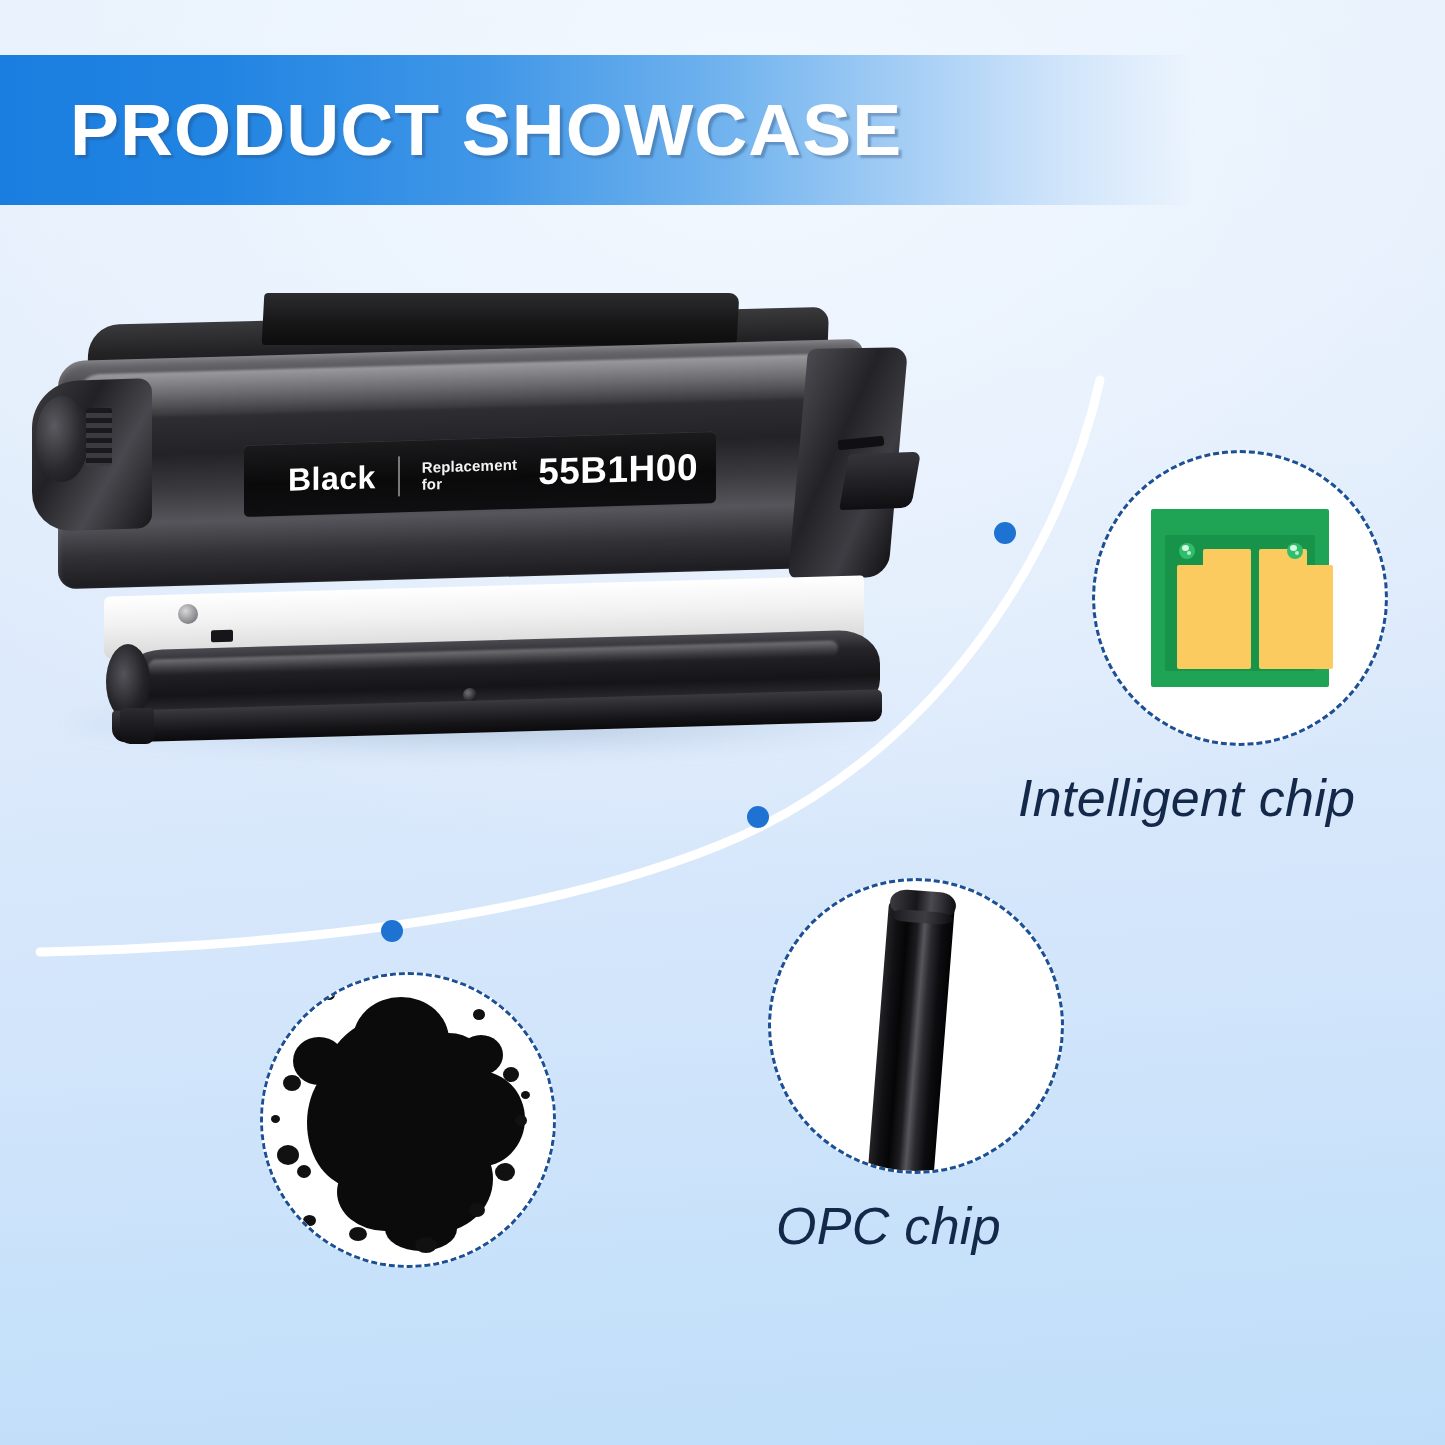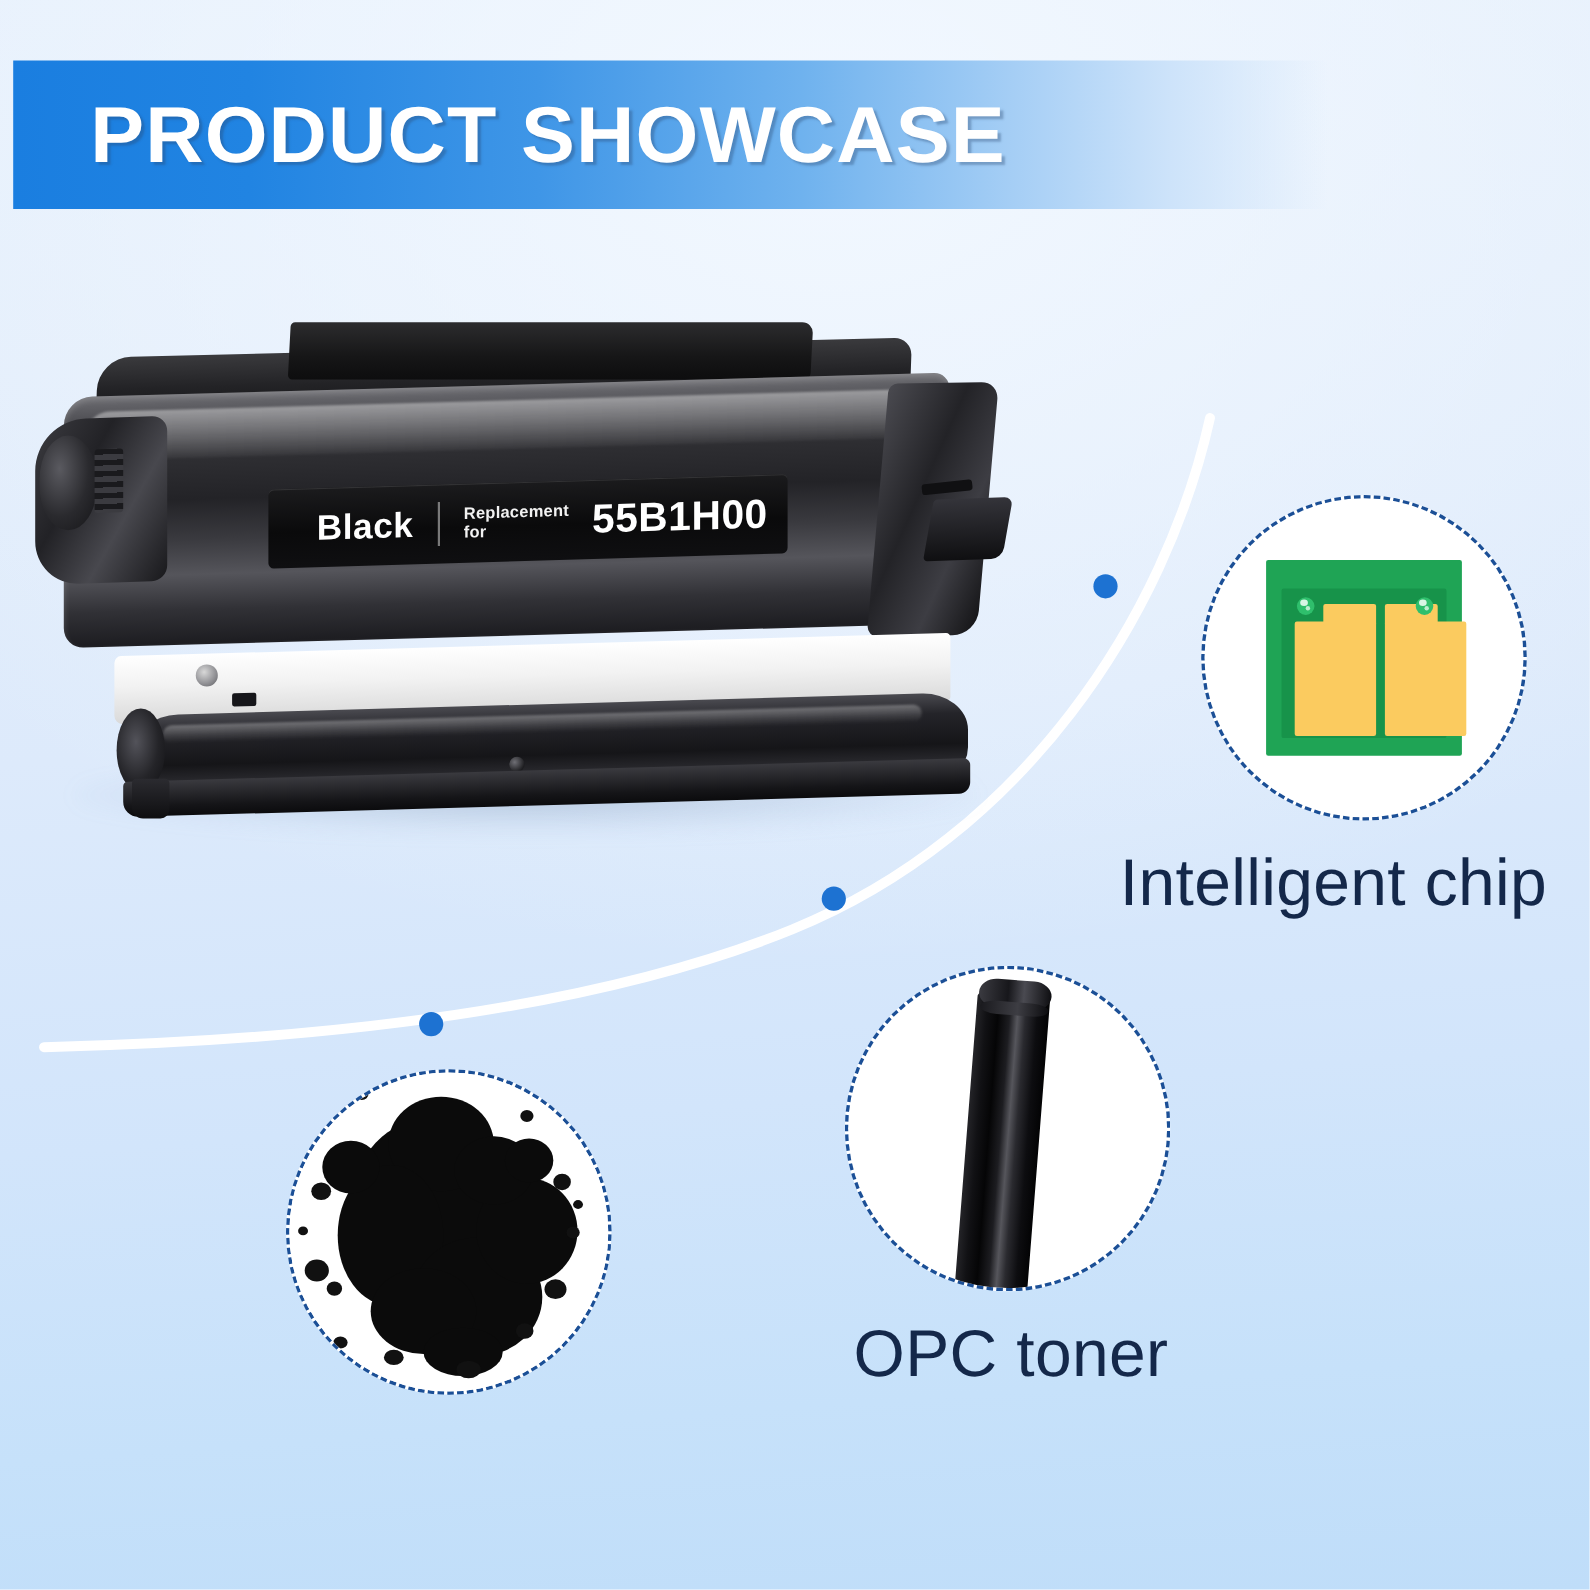--- a/index.html
+++ b/index.html
@@ -10,21 +10,21 @@
   }
   #stage{
     position:relative;width:1445px;height:1445px;overflow:hidden;
     background:
       radial-gradient(ellipse 120% 85% at 52% 8%, #f2f8ff 0%, rgba(242,248,255,0) 62%),
       linear-gradient(176deg, #e6f0fc 0%, #e2edfb 22%, #ddeafb 45%, #d2e5fb 68%, #c6e1fa 86%, #bfddf9 100%);
   }
 
   
   #banner{
-    position:absolute;left:12px;top:55px;width:1195px;height:135px;
+    position:absolute;left:0;top:55px;width:1195px;height:150px;
     background:linear-gradient(90deg,
       #1a7ee0 0%, #2184e2 18%, #3f96e7 40%, #6fb2ee 60%,
       #a5cef5 76%, #cde3fa 88%, rgba(226,239,252,0) 100%);
   }
   #banner-title{
     position:absolute;left:70px;top:50%;transform:translateY(-50%);
     color:#ffffff;
     font-size:72px;font-weight:bold;letter-spacing:1px;
     font-family:"Liberation Sans", sans-serif;
     text-shadow:3px 3px 2px rgba(40,70,110,0.35);
@@ -188,22 +188,23 @@
   .callout{position:absolute;}
   .circle{
     position:absolute;border-radius:50%;
     background:#ffffff;
     border:3px dashed #1b4f96;
     box-sizing:border-box;
     overflow:hidden;
   }
   .callout-label{
     position:absolute;color:#14284a;white-space:nowrap;
-    font-size:60px;font-weight:400;letter-spacing:0.3px;
+    font-size:52px;font-weight:400;letter-spacing:0.3px;
     font-family:"Liberation Sans", sans-serif;
+    font-style:italic;
   }
 
   
   #chip-circle{left:0;top:0;width:296px;height:296px;}
   .chip-pcb{
     position:absolute;left:50%;top:50%;transform:translate(-50%,-50%);
     width:178px;height:178px;background:#1fa455;border-radius:2px;
   }
   .chip-inner{
     position:absolute;left:14px;top:26px;width:150px;height:136px;
@@ -326,21 +327,21 @@
   </div>
   <div class="callout-label" style="left:1018px;top:768px;">Intelligent chip</div>
 
   <div class="callout" style="left:768px;top:878px;">
     <div class="circle" id="drum-circle">
       <div class="drum-tube"></div>
       <div class="drum-top"></div>
       <div class="drum-rim"></div>
     </div>
   </div>
-  <div class="callout-label" style="left:776px;top:1196px;">OPC toner</div>
+  <div class="callout-label" style="left:776px;top:1196px;">OPC chip</div>
 
   <div class="callout" style="left:260px;top:972px;">
     <div class="circle" id="toner-circle">
       <div class="toner-bg"></div>
       <div>
         <div class="blob" style="left:58px;top:42px;width:140px;height:150px;"></div>
         <div class="blob" style="left:90px;top:22px;width:96px;height:86px;"></div>
         <div class="blob" style="left:44px;top:84px;width:96px;height:128px;"></div>
         <div class="blob" style="left:112px;top:150px;width:118px;height:108px;"></div>
         <div class="blob" style="left:170px;top:96px;width:92px;height:96px;"></div>

